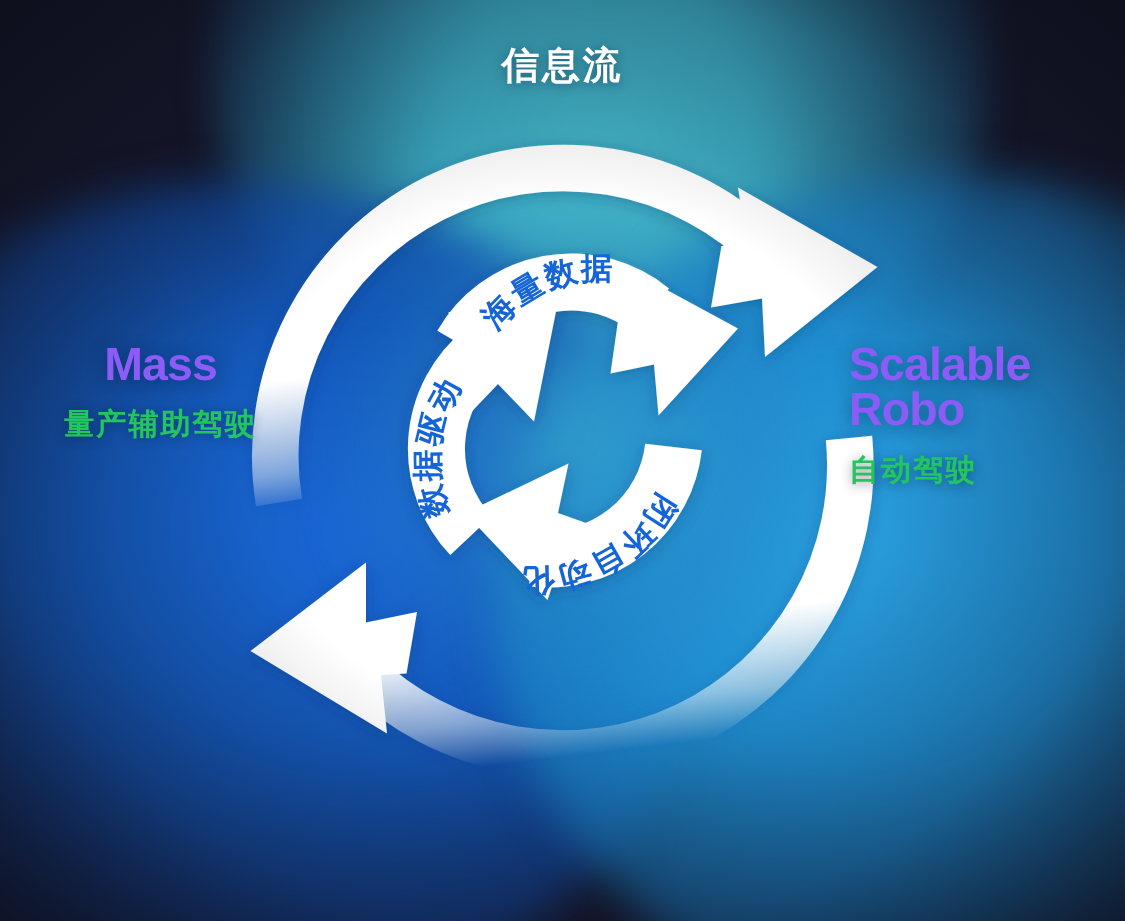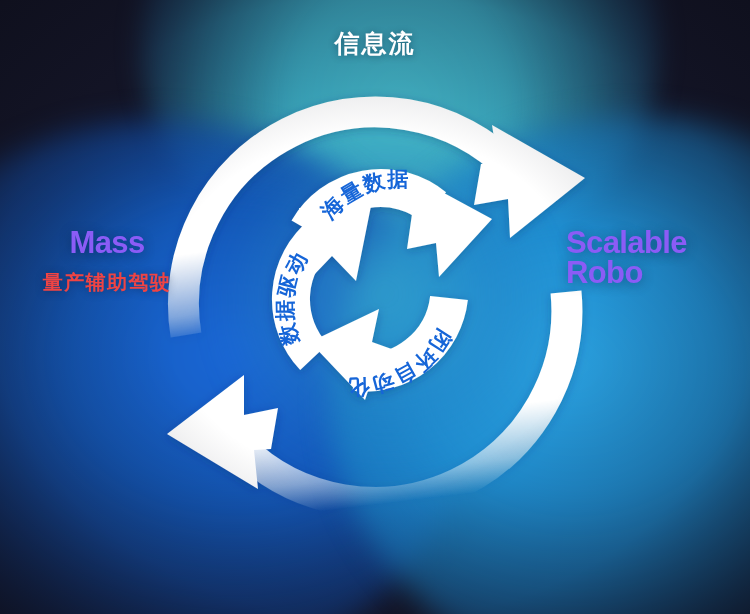--- a/index.html
+++ b/index.html
@@ -99,21 +99,21 @@
     font-weight: 800;
     line-height: 0.98;
     letter-spacing: -0.6px;
     color: #8b5cf6;
     text-shadow: 0 2px 12px rgba(5,26,56,0.45);
   }
   .side .cn {
     font-size: 20px;
     font-weight: 700;
     letter-spacing: 1.4px;
-    color: #ef4444;
+    color: #22c55e;
     margin-top: 11px;
     text-shadow: 0 1px 8px rgba(5,26,56,0.45);
   }
   #side-left {
     left: 0; top: 228px;
     width: 214px;
     text-align: center;
   }
   #side-right {
     left: 566px; top: 228px;
@@ -221,15 +221,16 @@
       <div>Mass</div>
     </div>
     <div class="cn">量产辅助驾驶</div>
   </div>
 
   <div class="side" id="side-right">
     <div class="en">
       <div>Scalable</div>
       <div>Robo</div>
     </div>
+    <div class="cn">自动驾驶</div>
   </div>
 
 </div>
 
 </body></html>

